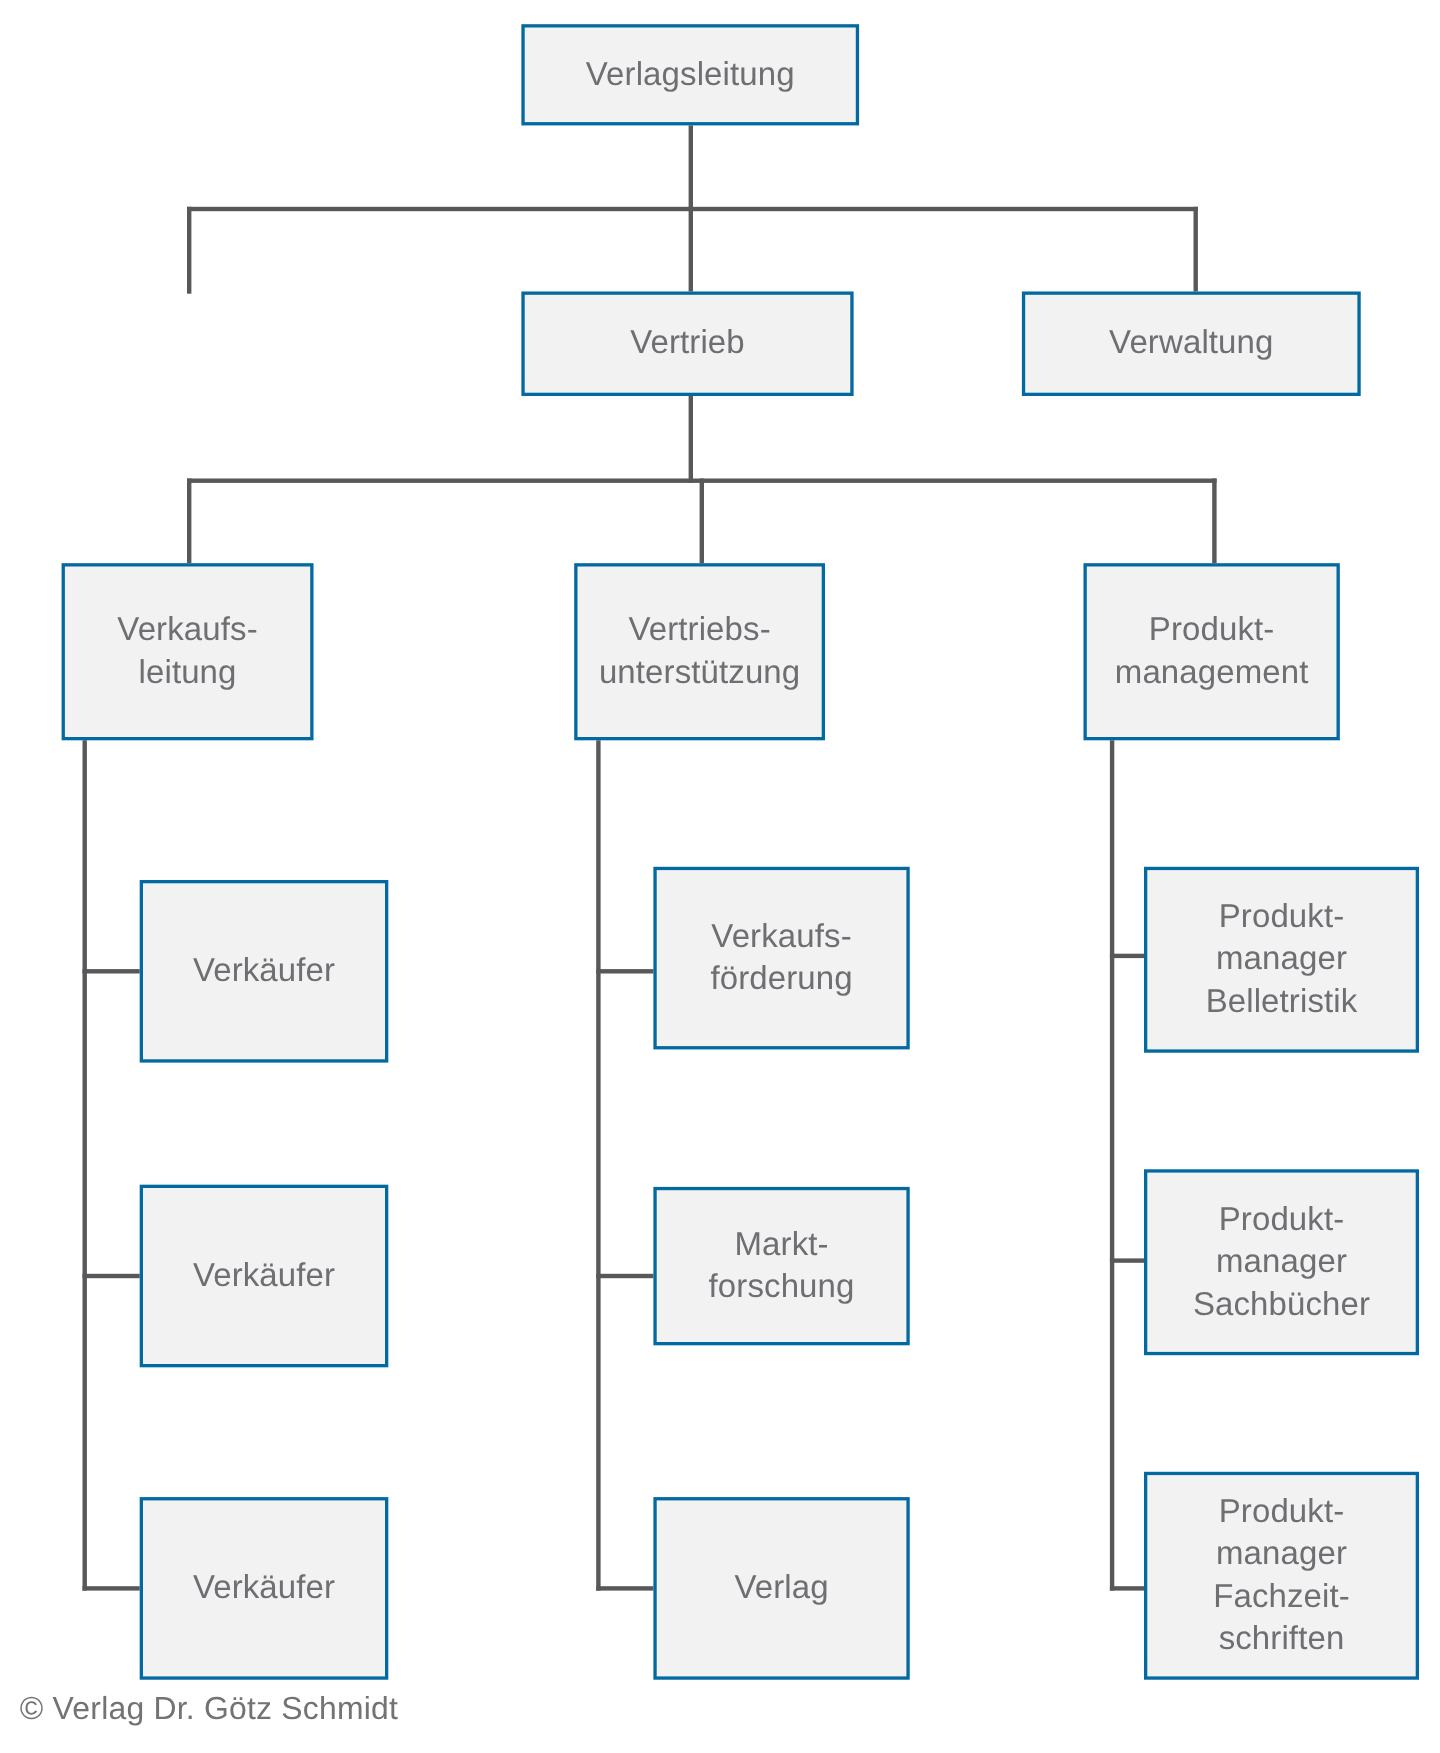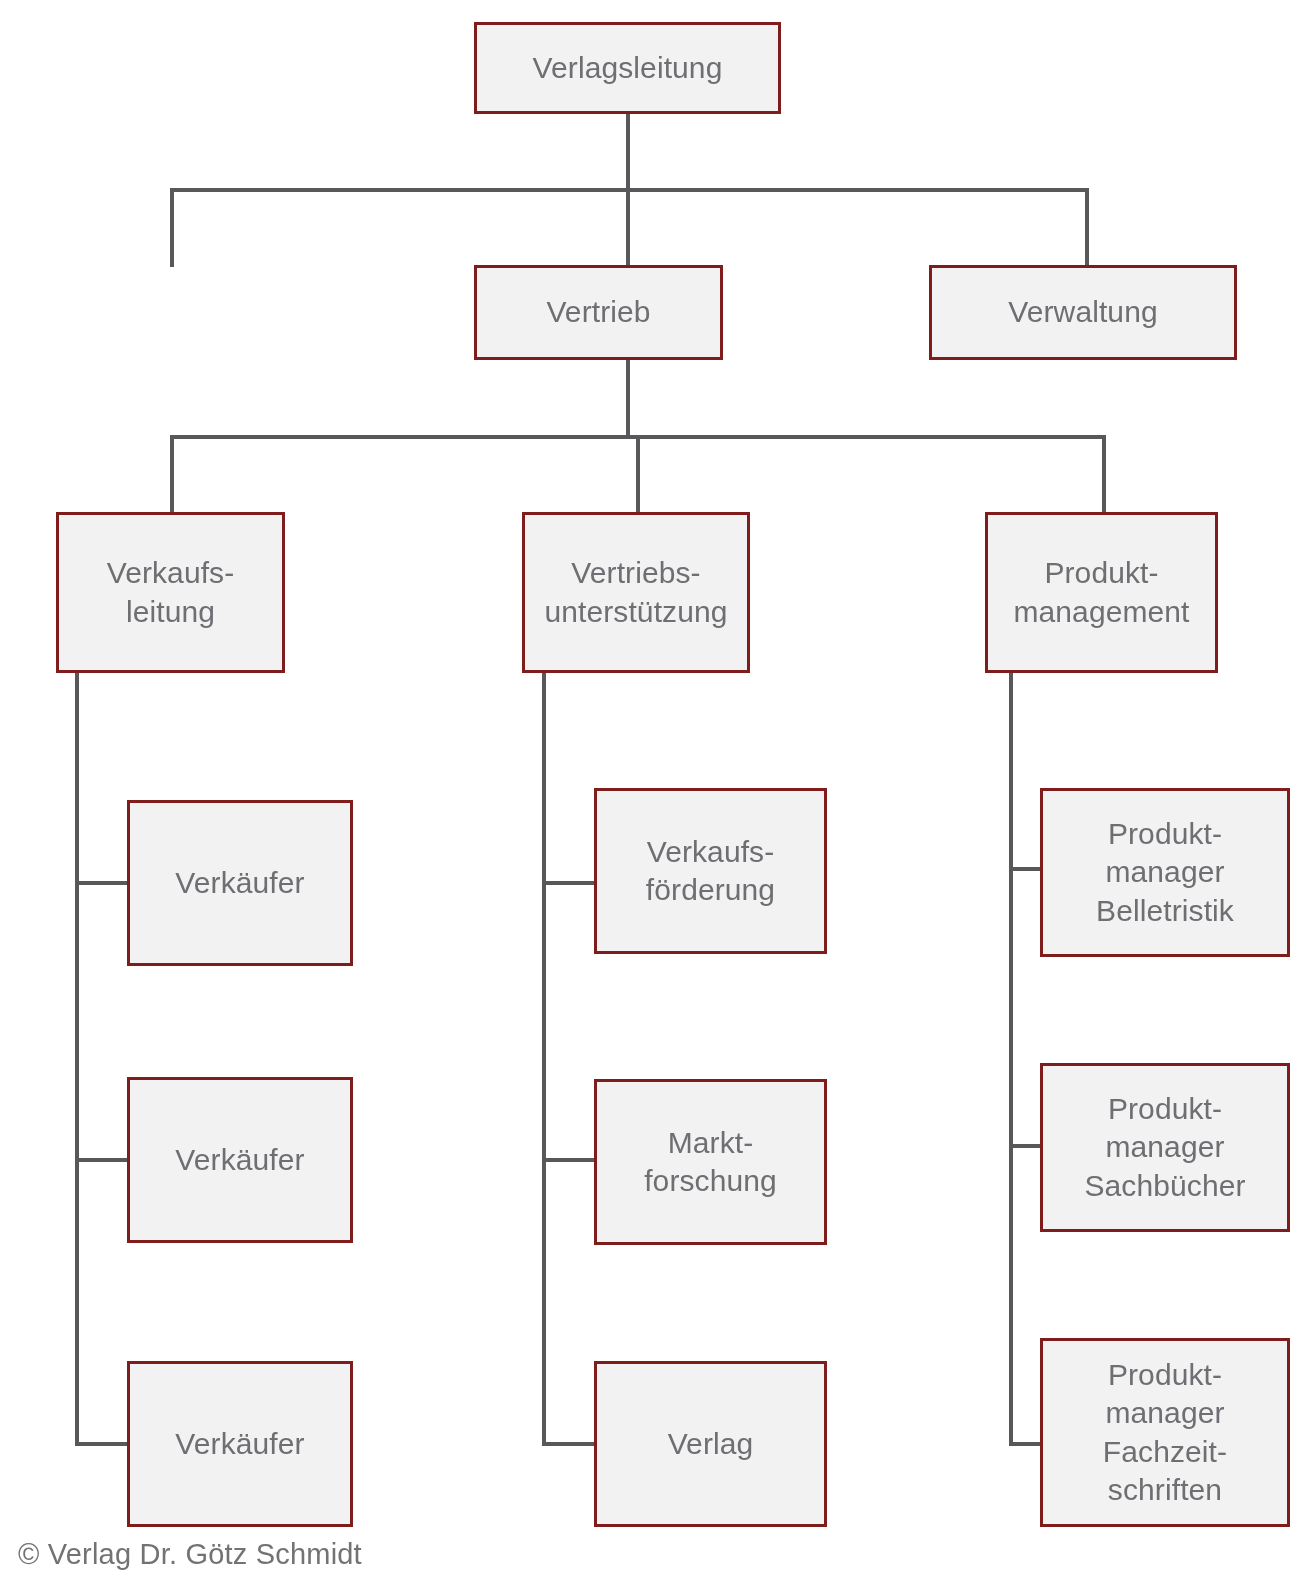--- a/index.html
+++ b/index.html
@@ -15,21 +15,21 @@
     position: relative;
     width: 1309px;
     height: 1594px;
     background: #ffffff;
     overflow: hidden;
   }
   .node {
     position: absolute;
     box-sizing: border-box;
     background: #f2f2f2;
-    border: 3px solid #7f1d1d;
+    border: 3px solid #0369a1;
     display: flex;
     align-items: center;
     justify-content: center;
     text-align: center;
     color: #6e6e73;
     font-size: 30px;
     line-height: 1.28;
     letter-spacing: 0.1px;
     z-index: 2;
     white-space: pre-line;
@@ -75,34 +75,34 @@
     <div class="connector h-line" style="left: 75px; top: 881px; width: 55px;"></div>
     <div class="connector h-line" style="left: 75px; top: 1158px; width: 55px;"></div>
     <div class="connector h-line" style="left: 75px; top: 1442px; width: 55px;"></div>
     <div class="connector h-line" style="left: 542px; top: 881px; width: 55px;"></div>
     <div class="connector h-line" style="left: 542px; top: 1158px; width: 55px;"></div>
     <div class="connector h-line" style="left: 542px; top: 1442px; width: 55px;"></div>
     <div class="connector h-line" style="left: 1009px; top: 867px; width: 34px;"></div>
     <div class="connector h-line" style="left: 1009px; top: 1144px; width: 34px;"></div>
     <div class="connector h-line" style="left: 1009px; top: 1442px; width: 34px;"></div>
     <div class="node" style="left: 474px; top: 22px; width: 307px; height: 92px;"><span class="label">Verlagsleitung</span></div>
-    <div class="node" style="left: 474px; top: 265px; width: 249px; height: 95px;"><span class="label">Vertrieb</span></div>
+    <div class="node" style="left: 474px; top: 265px; width: 302px; height: 95px;"><span class="label">Vertrieb</span></div>
     <div class="node" style="left: 929px; top: 265px; width: 308px; height: 95px;"><span class="label">Verwaltung</span></div>
     <div class="node" style="left: 56px; top: 512px; width: 229px; height: 161px;"><span class="label">Verkaufs-
 leitung</span></div>
     <div class="node" style="left: 522px; top: 512px; width: 228px; height: 161px;"><span class="label">Vertriebs-
 unterstützung</span></div>
     <div class="node" style="left: 985px; top: 512px; width: 233px; height: 161px;"><span class="label">Produkt-
 management</span></div>
     <div class="node" style="left: 127px; top: 800px; width: 226px; height: 166px;"><span class="label">Verkäufer</span></div>
     <div class="node" style="left: 127px; top: 1077px; width: 226px; height: 166px;"><span class="label">Verkäufer</span></div>
     <div class="node" style="left: 127px; top: 1361px; width: 226px; height: 166px;"><span class="label">Verkäufer</span></div>
     <div class="node" style="left: 594px; top: 788px; width: 233px; height: 166px;"><span class="label">Verkaufs-
 förderung</span></div>
-    <div class="node" style="left: 594px; top: 1079px; width: 233px; height: 166px;"><span class="label">Markt-
+    <div class="node" style="left: 594px; top: 1079px; width: 233px; height: 144px;"><span class="label">Markt-
 forschung</span></div>
     <div class="node" style="left: 594px; top: 1361px; width: 233px; height: 166px;"><span class="label">Verlag</span></div>
     <div class="node" style="left: 1040px; top: 788px; width: 250px; height: 169px;"><span class="label">Produkt-
 manager
 Belletristik</span></div>
     <div class="node" style="left: 1040px; top: 1063px; width: 250px; height: 169px;"><span class="label">Produkt-
 manager
 Sachbücher</span></div>
     <div class="node" style="left: 1040px; top: 1338px; width: 250px; height: 189px;"><span class="label">Produkt-
 manager

